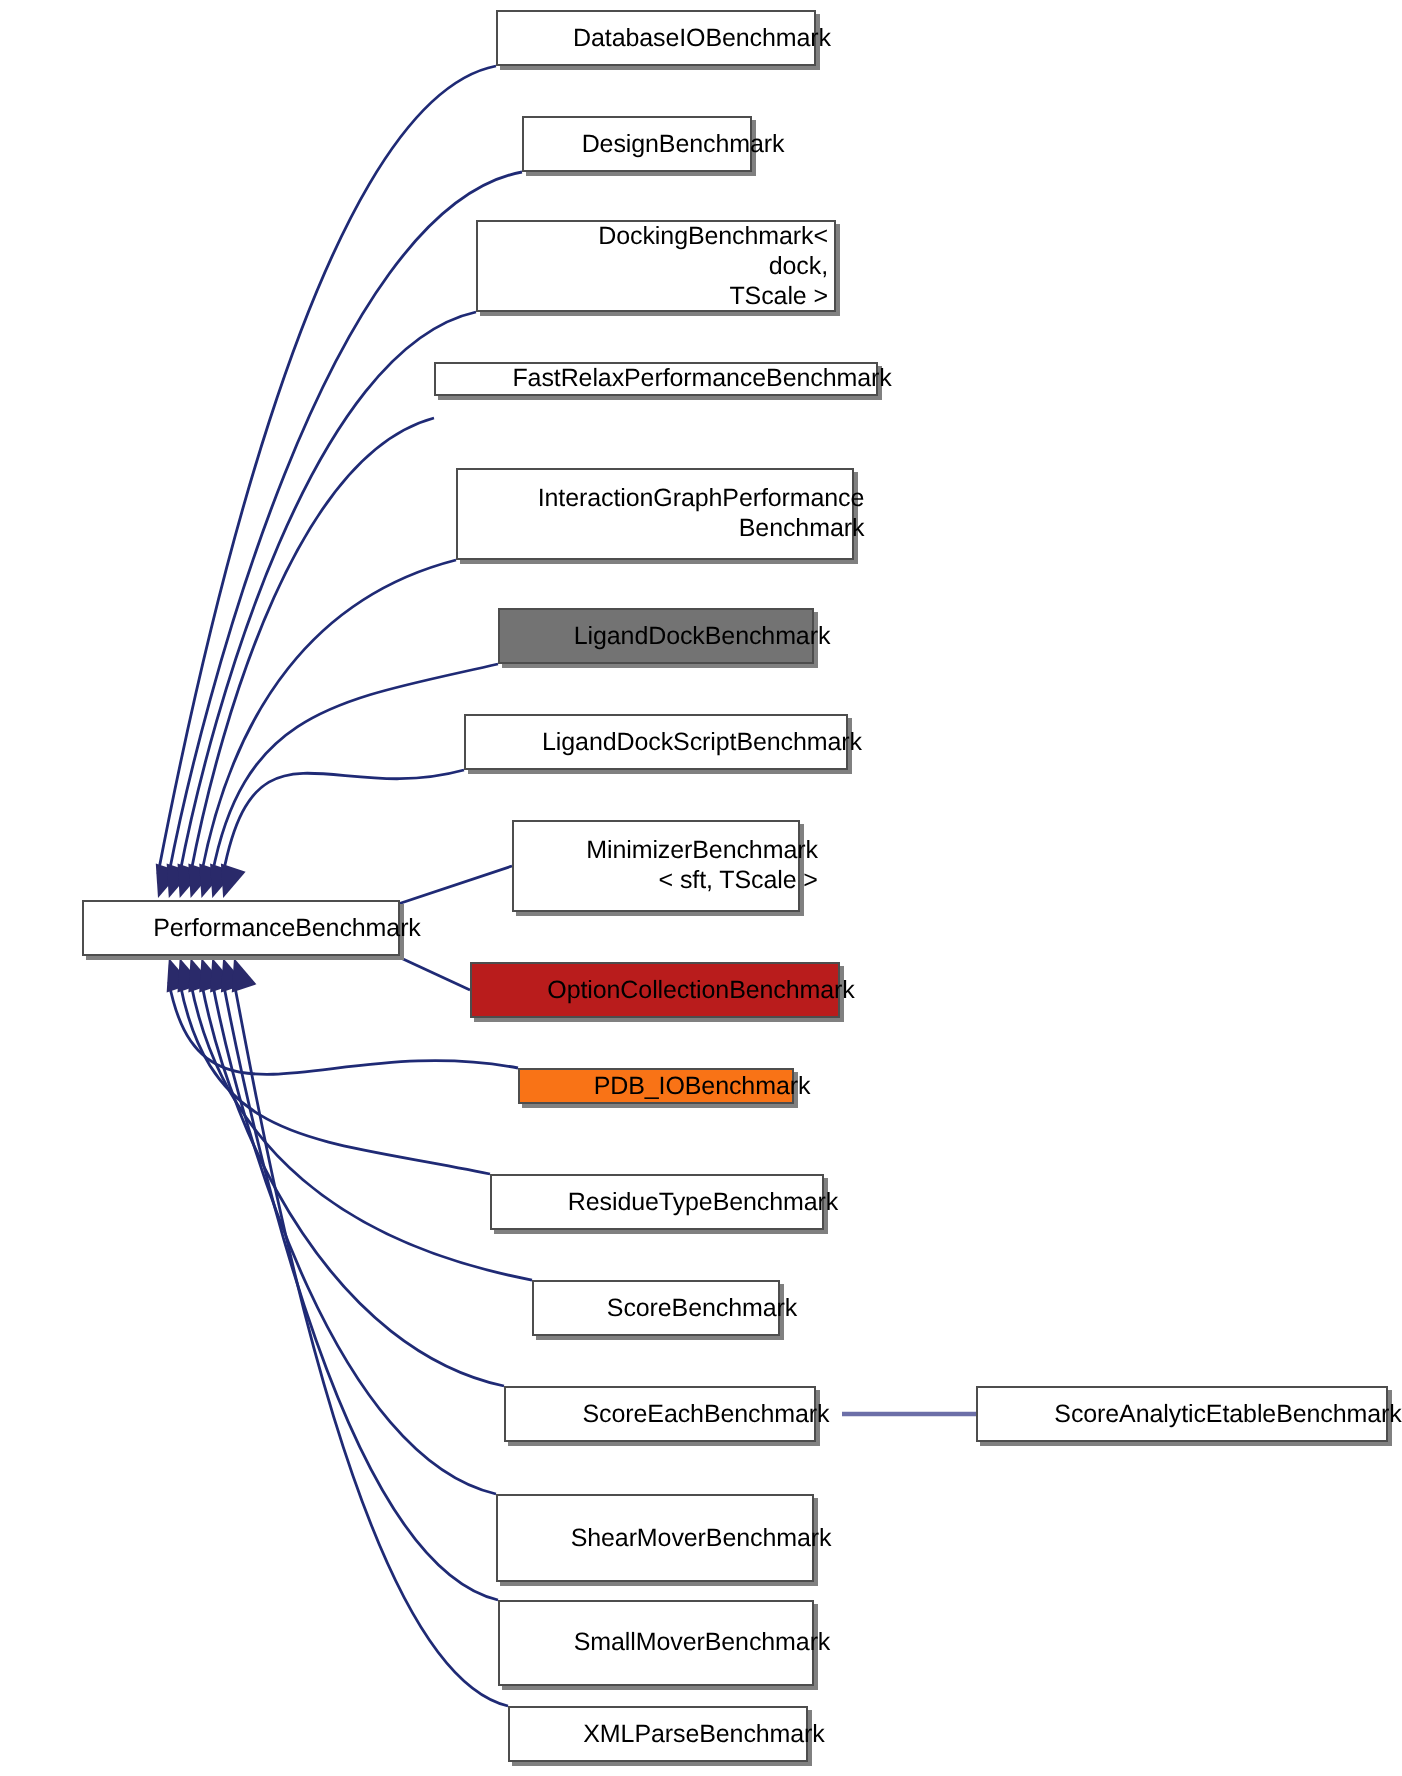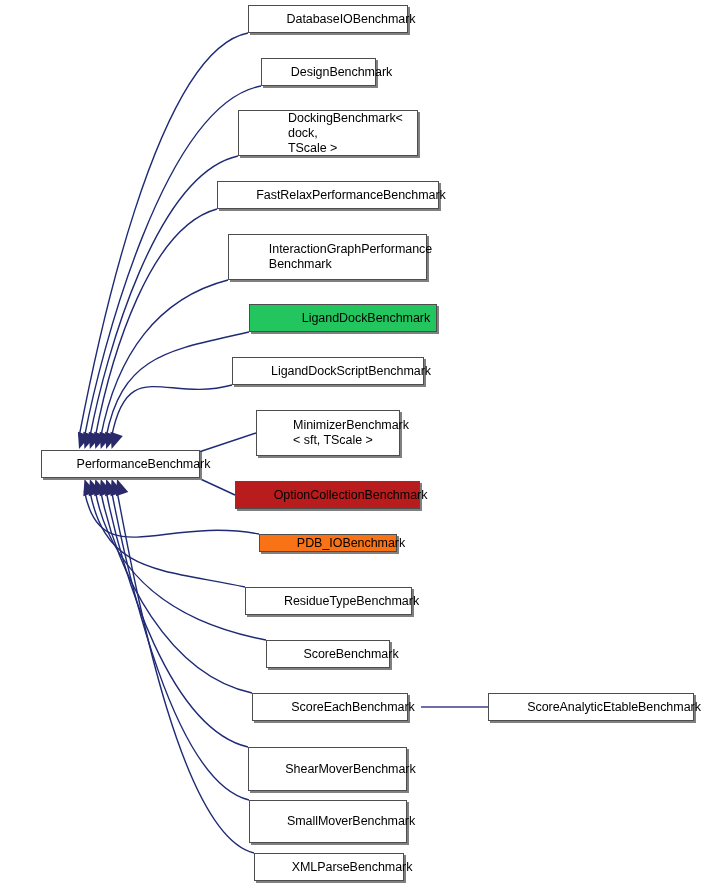--- a/index.html
+++ b/index.html
@@ -29,21 +29,21 @@
   }
   .node {
     position: absolute;
     box-sizing: border-box;
     background: #ffffff;
     border: 1px solid #4d4d4d;
     box-shadow: 2px 2px 0 0 #808080;
     display: flex;
     align-items: center;
     justify-content: center;
-    text-align: left;
+    text-align: right;
     color: #000000;
     font-size: 12.5px;
     line-height: 15px;
     letter-spacing: -0.05px;
     white-space: pre-line;
     cursor: pointer;
     z-index: 2;
     padding-left: 46px;
   }
   .node-label {
@@ -96,24 +96,24 @@
         <polygon points="405,707 388,715 388,699" fill="#2a2a6a"></polygon>
       </g>
   </svg>
 
   <div id="node-layer">
       <div class="node" style="left: 7px; top: 450px; width: 159px; height: 28px; border-color: rgb(77, 77, 77); background: rgb(255, 255, 255); color: rgb(0, 0, 0); box-shadow: rgb(128, 128, 128) 2px 2px 0px 0px; margin-left: 34px;"><span class="node-label">PerformanceBenchmark</span></div>
       <div class="node" style="left: 248px; top: 5px; width: 160px; height: 28px; border-color: rgb(77, 77, 77); background: rgb(255, 255, 255); color: rgb(0, 0, 0); box-shadow: rgb(128, 128, 128) 2px 2px 0px 0px;"><span class="node-label">DatabaseIOBenchmark</span></div>
       <div class="node" style="left: 261px; top: 58px; width: 115px; height: 28px; border-color: rgb(77, 77, 77); background: rgb(255, 255, 255); color: rgb(0, 0, 0); box-shadow: rgb(128, 128, 128) 2px 2px 0px 0px;"><span class="node-label">DesignBenchmark</span></div>
       <div class="node" style="left: 238px; top: 110px; width: 180px; height: 46px; border-color: rgb(77, 77, 77); background: rgb(255, 255, 255); color: rgb(0, 0, 0); box-shadow: rgb(128, 128, 128) 2px 2px 0px 0px;"><span class="node-label">DockingBenchmark&lt; dock,
 TScale &gt;</span></div>
-      <div class="node" style="left: 217px; top: 181px; width: 222px; height: 28px; border-color: rgb(77, 77, 77); background: rgb(255, 255, 255); color: rgb(0, 0, 0); box-shadow: rgb(128, 128, 128) 2px 2px 0px 0px;"><span class="node-label">FastRelaxPerformanceBenchmark</span></div>
+      <div class="node" style="left: 217px; top: 181px; width: 222px; height: 17px; border-color: rgb(77, 77, 77); background: rgb(255, 255, 255); color: rgb(0, 0, 0); box-shadow: rgb(128, 128, 128) 2px 2px 0px 0px;"><span class="node-label">FastRelaxPerformanceBenchmark</span></div>
       <div class="node" style="left: 228px; top: 234px; width: 199px; height: 46px; border-color: rgb(77, 77, 77); background: rgb(255, 255, 255); color: rgb(0, 0, 0); box-shadow: rgb(128, 128, 128) 2px 2px 0px 0px;"><span class="node-label">InteractionGraphPerformance
 Benchmark</span></div>
-      <div class="node" style="left: 249px; top: 304px; width: 188px; height: 28px; border-color: rgb(77, 77, 77); background: #22c55e; color: rgb(0, 0, 0); box-shadow: rgb(128, 128, 128) 2px 2px 0px 0px;"><span class="node-label">LigandDockBenchmark</span></div>
+      <div class="node" style="left: 249px; top: 304px; width: 158px; height: 28px; border-color: rgb(77, 77, 77); background: #737373; color: rgb(0, 0, 0); box-shadow: rgb(128, 128, 128) 2px 2px 0px 0px;"><span class="node-label">LigandDockBenchmark</span></div>
       <div class="node" style="left: 232px; top: 357px; width: 192px; height: 28px; border-color: rgb(77, 77, 77); background: rgb(255, 255, 255); color: rgb(0, 0, 0); box-shadow: rgb(128, 128, 128) 2px 2px 0px 0px;"><span class="node-label">LigandDockScriptBenchmark</span></div>
       <div class="node" style="left: 256px; top: 410px; width: 144px; height: 46px; border-color: rgb(77, 77, 77); background: rgb(255, 255, 255); color: rgb(0, 0, 0); box-shadow: rgb(128, 128, 128) 2px 2px 0px 0px;"><span class="node-label">MinimizerBenchmark
 &lt; sft, TScale &gt;</span></div>
       <div class="node" style="left: 235px; top: 481px; width: 185px; height: 28px; border-color: rgb(77, 77, 77); background: #b91c1c; color: rgb(0, 0, 0); box-shadow: rgb(128, 128, 128) 2px 2px 0px 0px;"><span class="node-label">OptionCollectionBenchmark</span></div>
       <div class="node" style="left: 259px; top: 534px; width: 138px; height: 18px; border-color: rgb(77, 77, 77); background: #f97316; color: rgb(0, 0, 0); box-shadow: rgb(128, 128, 128) 2px 2px 0px 0px;"><span class="node-label">PDB_IOBenchmark</span></div>
       <div class="node" style="left: 245px; top: 587px; width: 167px; height: 28px; border-color: rgb(77, 77, 77); background: rgb(255, 255, 255); color: rgb(0, 0, 0); box-shadow: rgb(128, 128, 128) 2px 2px 0px 0px;"><span class="node-label">ResidueTypeBenchmark</span></div>
       <div class="node" style="left: 266px; top: 640px; width: 124px; height: 28px; border-color: rgb(77, 77, 77); background: rgb(255, 255, 255); color: rgb(0, 0, 0); box-shadow: rgb(128, 128, 128) 2px 2px 0px 0px;"><span class="node-label">ScoreBenchmark</span></div>
       <div class="node" style="left: 252px; top: 693px; width: 156px; height: 28px; border-color: rgb(77, 77, 77); background: rgb(255, 255, 255); color: rgb(0, 0, 0); box-shadow: rgb(128, 128, 128) 2px 2px 0px 0px;"><span class="node-label">ScoreEachBenchmark</span></div>
       <div class="node" style="left: 248px; top: 747px; width: 159px; height: 44px; border-color: rgb(77, 77, 77); background: rgb(255, 255, 255); color: rgb(0, 0, 0); box-shadow: rgb(128, 128, 128) 2px 2px 0px 0px;"><span class="node-label">ShearMoverBenchmark</span></div>
       <div class="node" style="left: 249px; top: 800px; width: 158px; height: 43px; border-color: rgb(77, 77, 77); background: rgb(255, 255, 255); color: rgb(0, 0, 0); box-shadow: rgb(128, 128, 128) 2px 2px 0px 0px;"><span class="node-label">SmallMoverBenchmark</span></div>

